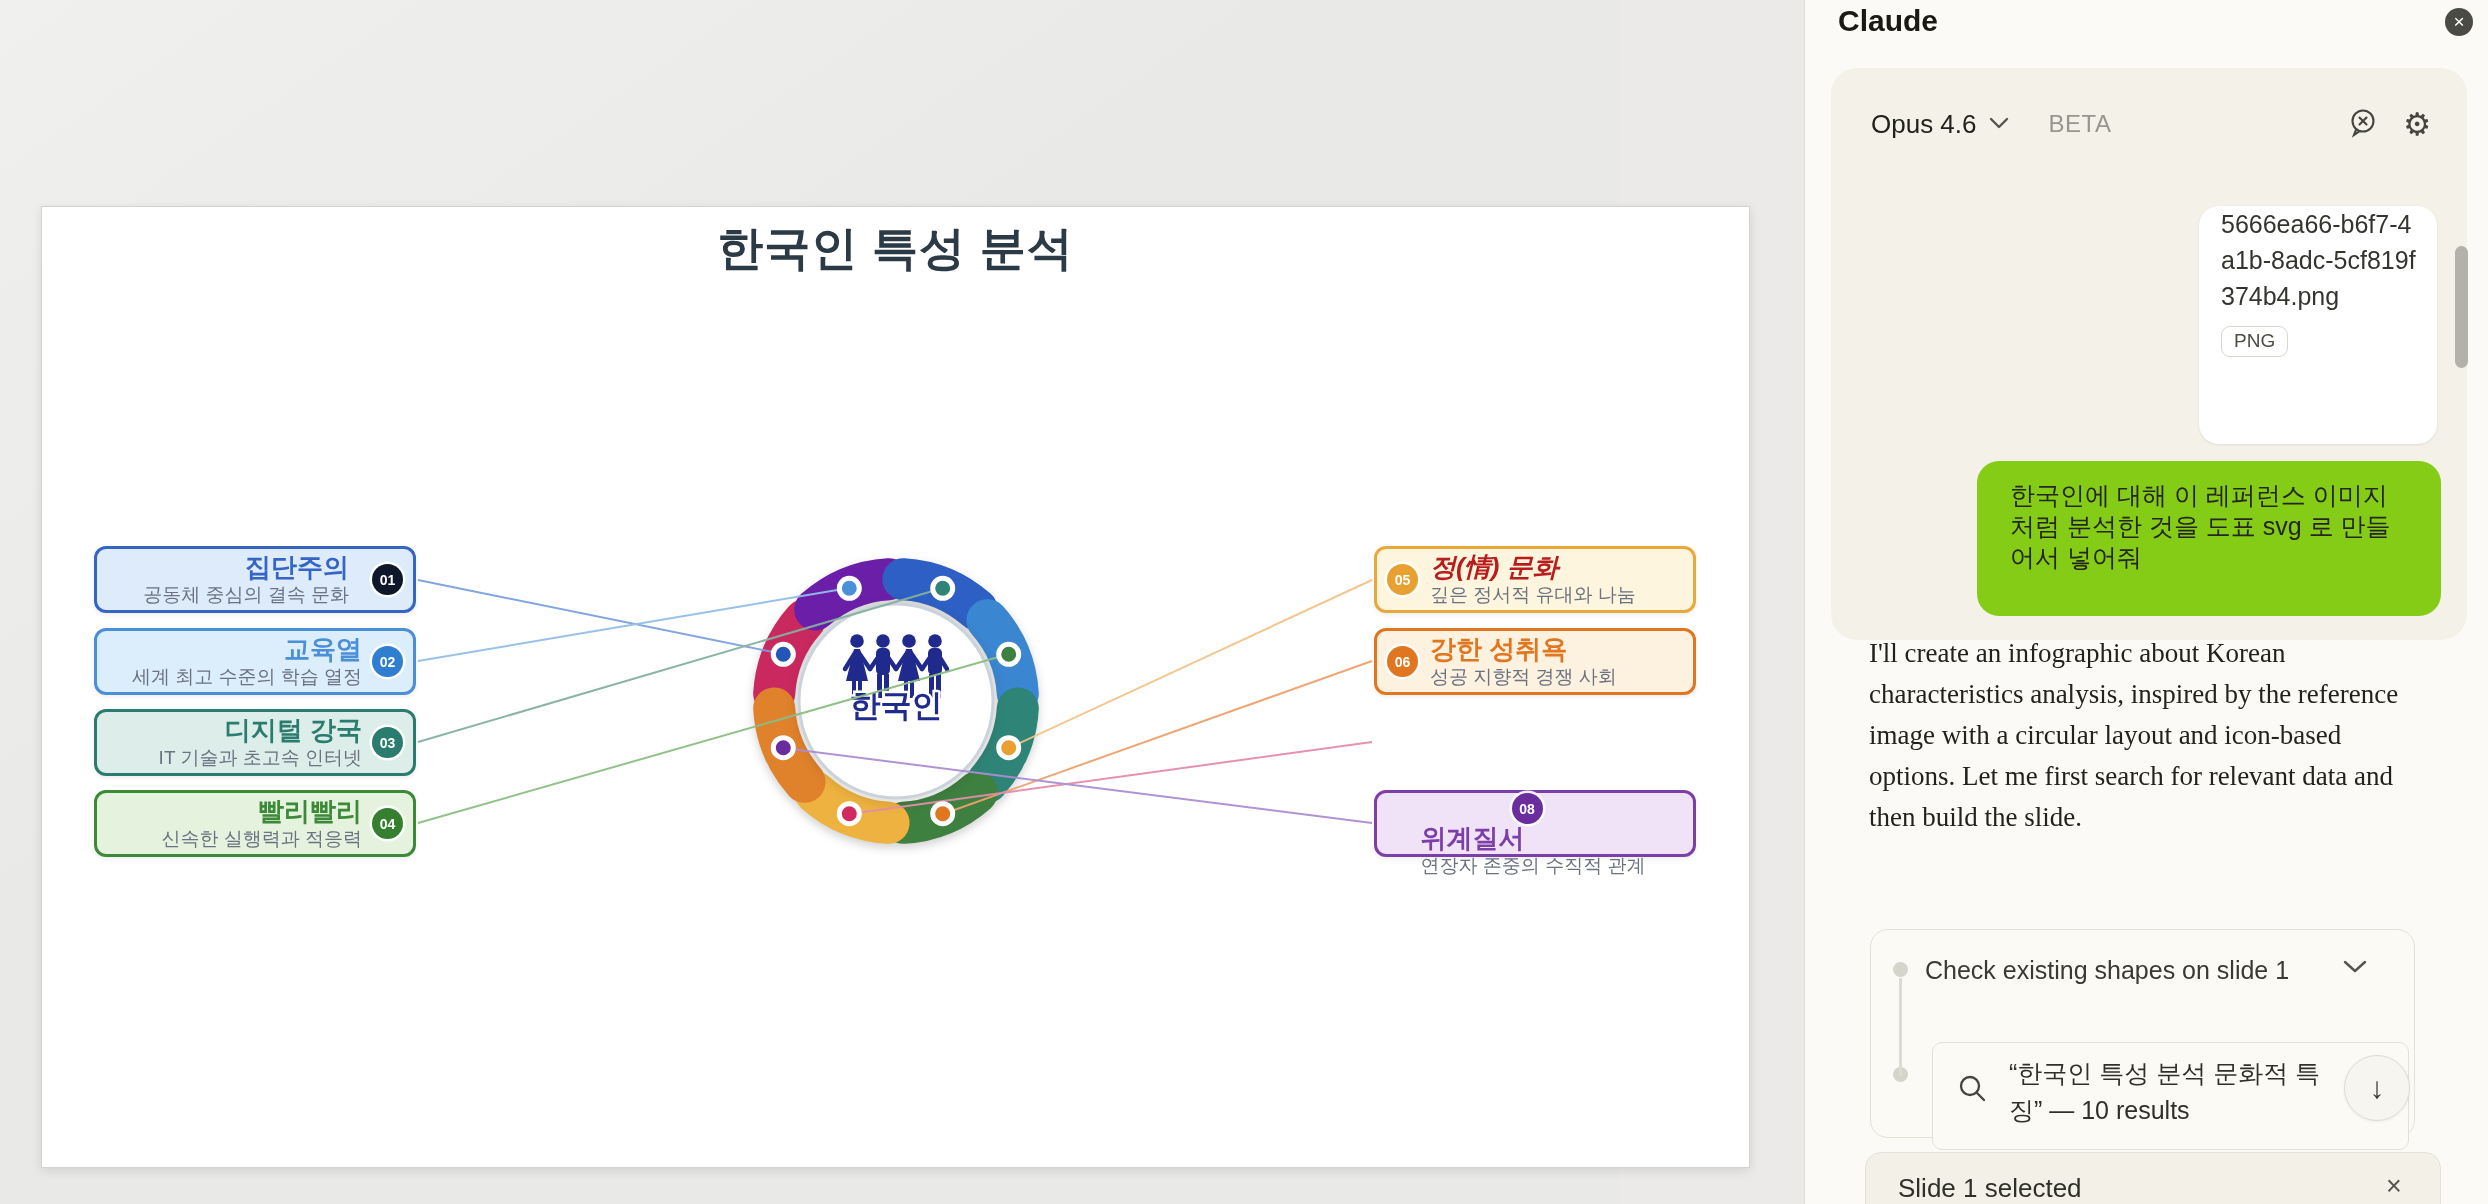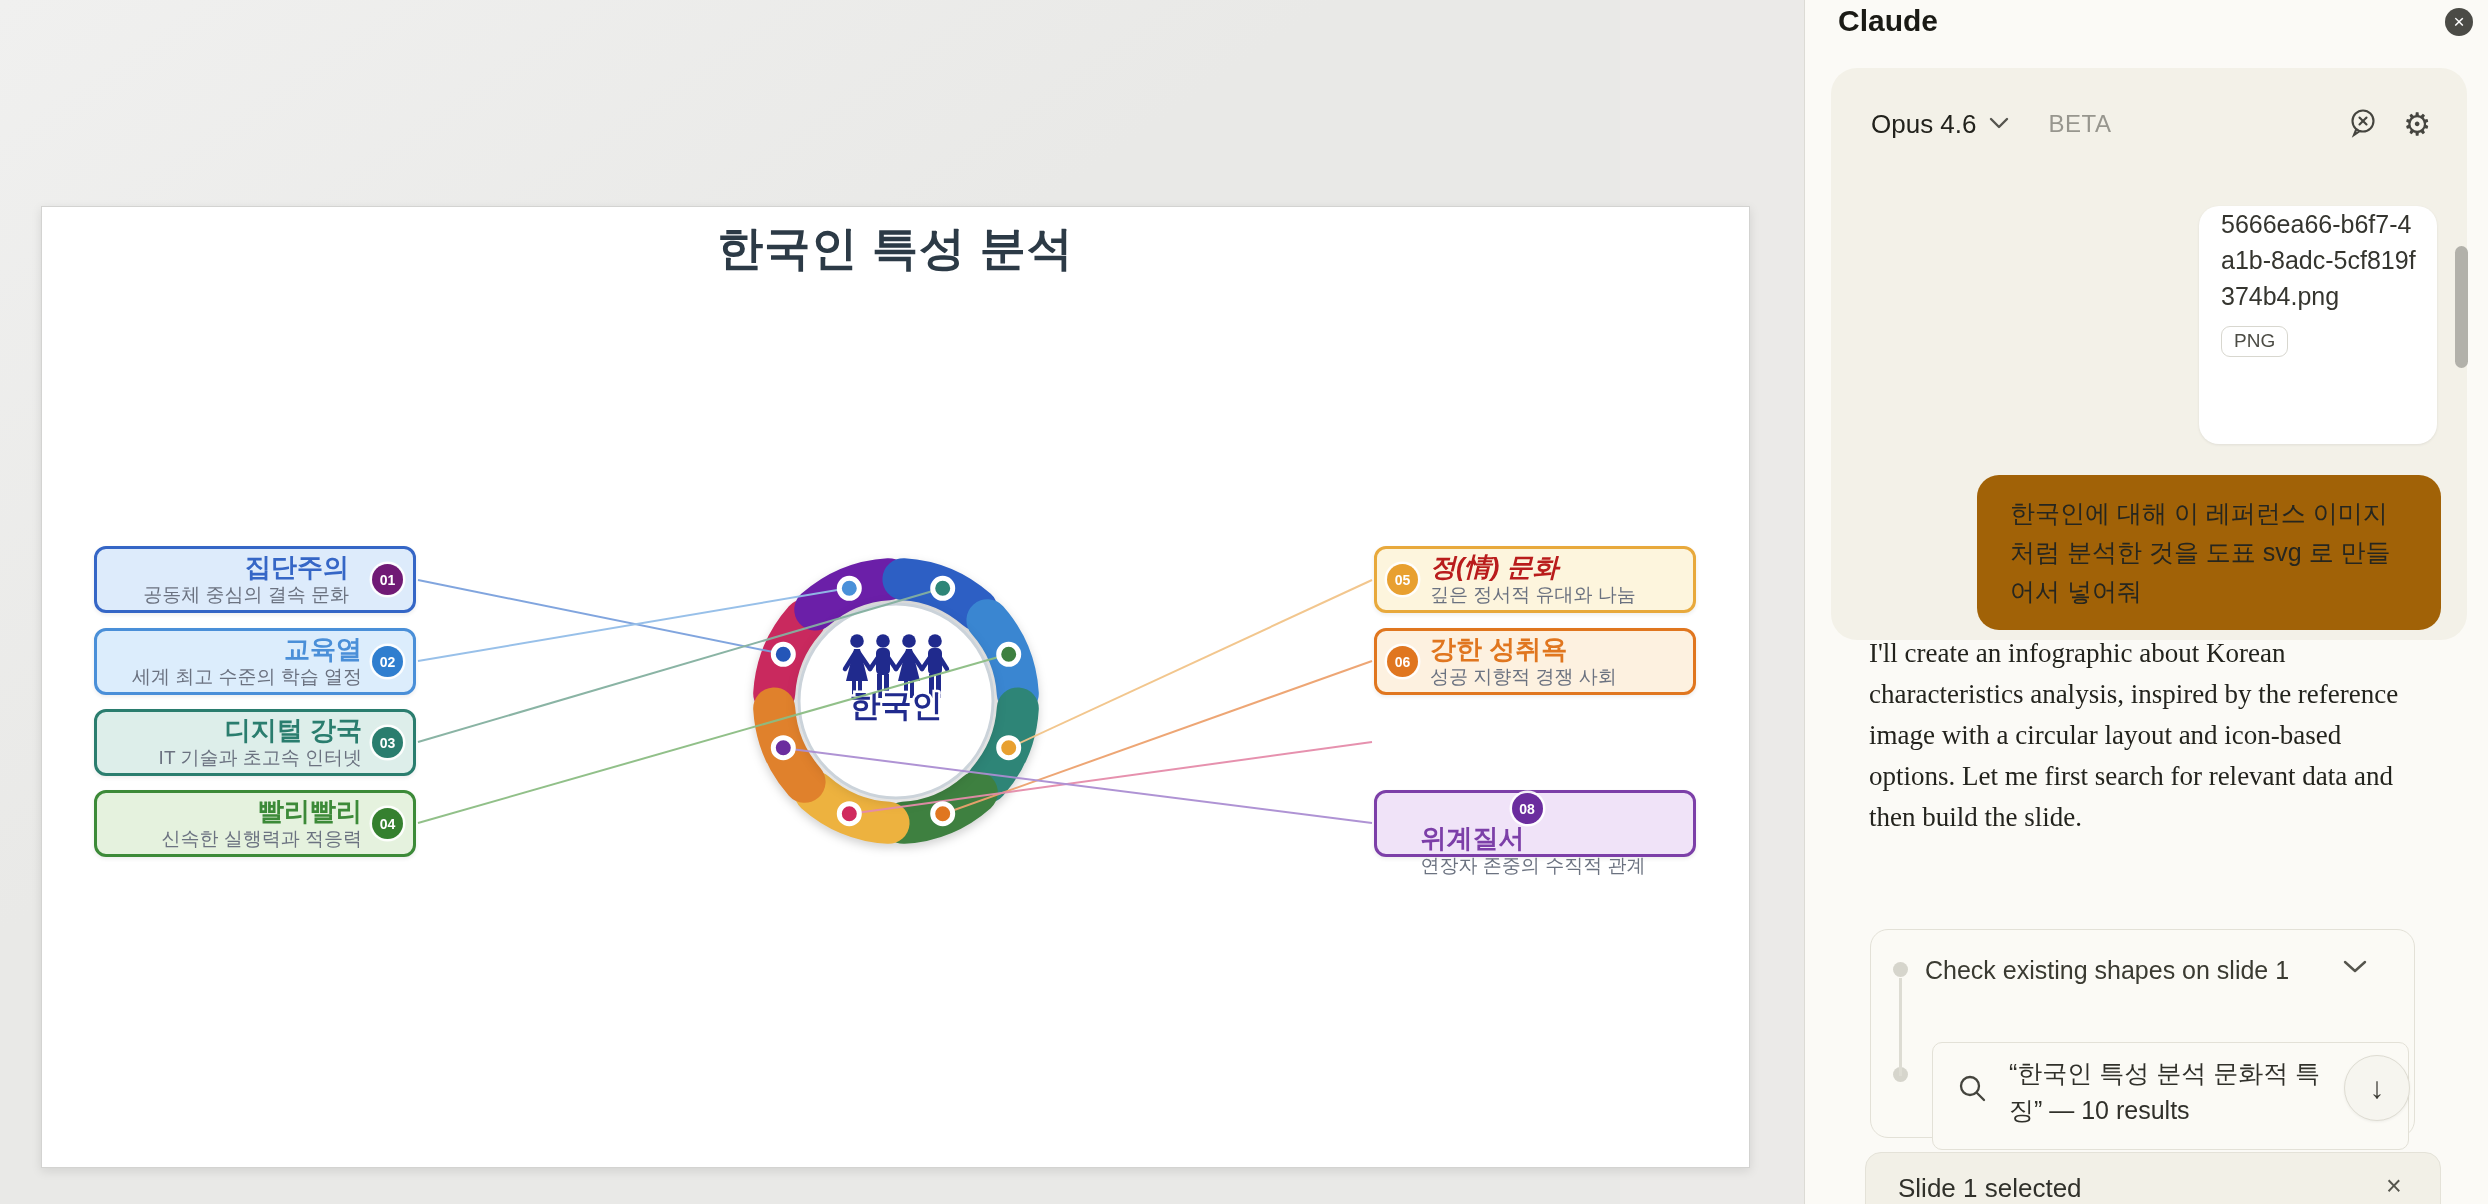--- a/index.html
+++ b/index.html
@@ -50,23 +50,23 @@
   .row-icons { margin-left:auto; display:flex; align-items:center; gap:24px; color:#45453f; }
   .gear { font-size:31px; line-height:1; }
   .scrollbar { position:absolute; left:624px; top:178px; width:13px; height:122px;
                border-radius:7px; background:#b2b1aa; }
   .file-card { position:absolute; left:368px; top:138px; width:238px; height:238px;
                background:#ffffff; border-radius:20px; box-shadow:0 1px 3px rgba(0,0,0,.08);
                padding:0 22px; }
   .file-name { font-size:25px; line-height:36px; color:#35352f; word-break:break-all; width:196px; }
   .file-badge { display:inline-block; margin-top:12px; padding:3px 12px 4px; font-size:19px;
                 color:#4c4c45; border:1.5px solid #d8d7cf; border-radius:9px; background:#fff; }
-  .user-bubble { position:absolute; left:146px; top:407px; width:464px; height:155px;
-                 background:#a16207; border-radius:22px; padding:19px 33px;
-                 font-size:25px; line-height:39px; color:#26261f; }
+  .user-bubble { position:absolute; left:146px; top:393px; width:464px; height:155px;
+                 background:#84cc16; border-radius:22px; padding:19px 33px;
+                 font-size:25px; line-height:31px; color:#26261f; }
   .assistant-text { position:absolute; left:64px; top:633px; width:546px;
                     font-family:"Liberation Serif","DejaVu Serif",serif;
                     font-size:27px; line-height:41px; color:#23231d; }
   .tool-card { position:absolute; left:65px; top:929px; width:545px; height:209px;
                border:1.5px solid #e3e1d7; border-radius:18px; background:#fbfaf5; }
   .tl-dot { position:absolute; left:88px; width:15px; height:15px; border-radius:50%; background:#d6d5cc; }
   .tl-line { position:absolute; left:94px; top:978px; width:3px; height:98px; background:#dddcd3; }
   .tool-title { position:absolute; left:120px; top:956px; width:380px; font-size:25px; color:#3a3a31; }
   .tool-chevron { position:absolute; left:538px; top:960px; color:#55554d; }
   .search-card { position:absolute; left:127px; top:1023px; width:477px; height:108px;
@@ -160,21 +160,21 @@
       <circle cx="849.3" cy="813.7" r="10" fill="#d02a5e"></circle>
       <circle cx="783.3" cy="747.7" r="10" fill="#6b2d9e"></circle>
     </g>
   </svg>
 
   <div class="fbox left" style="top: 546px; border-color: rgb(53, 102, 198); background: rgb(221, 235, 251);">
     <div class="txt">
         <div class="fbox-title" style="color: rgb(53, 102, 198);">집단주의</div>
       <div class="fbox-sub">공동체 중심의 결속 문화</div>
       </div>
-    <div class="badge" style="background: #701a75; margin-left: 23px;">01</div>
+    <div class="badge" style="background: #0f172a; margin-left: 23px;">01</div>
   </div>
   <div class="fbox left" style="top: 628px; border-color: rgb(74, 143, 216); background: rgb(220, 237, 252);">
     <div class="txt">
         <div class="fbox-title" style="color: rgb(74, 143, 216);">교육열</div>
       <div class="fbox-sub">세계 최고 수준의 학습 열정</div>
       </div>
     <div class="badge" style="background: rgb(47, 126, 207);">02</div>
   </div>
   <div class="fbox left" style="top: 709px; border-color: rgb(42, 125, 110); background: rgb(221, 238, 234);">
     <div class="txt">

